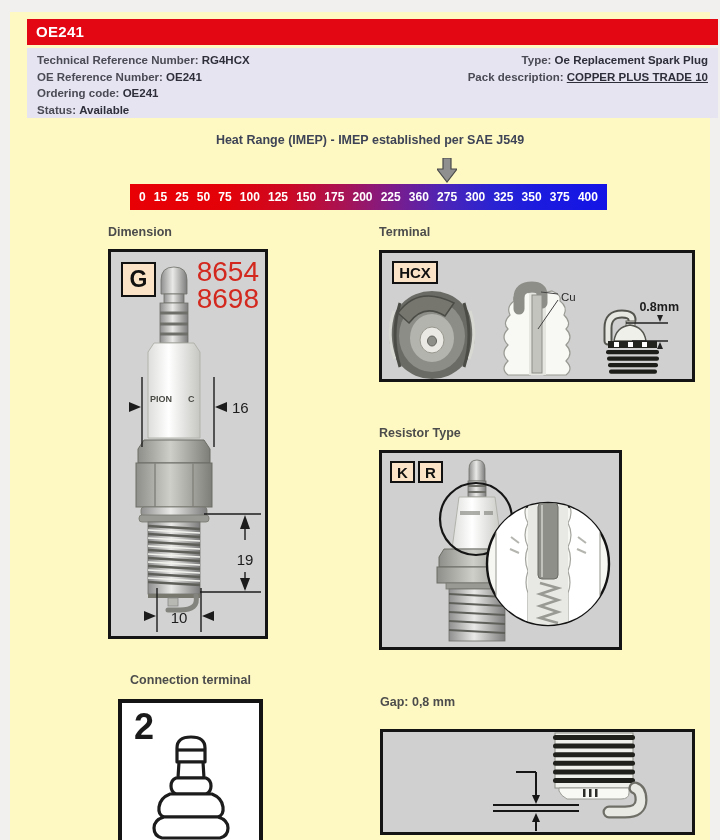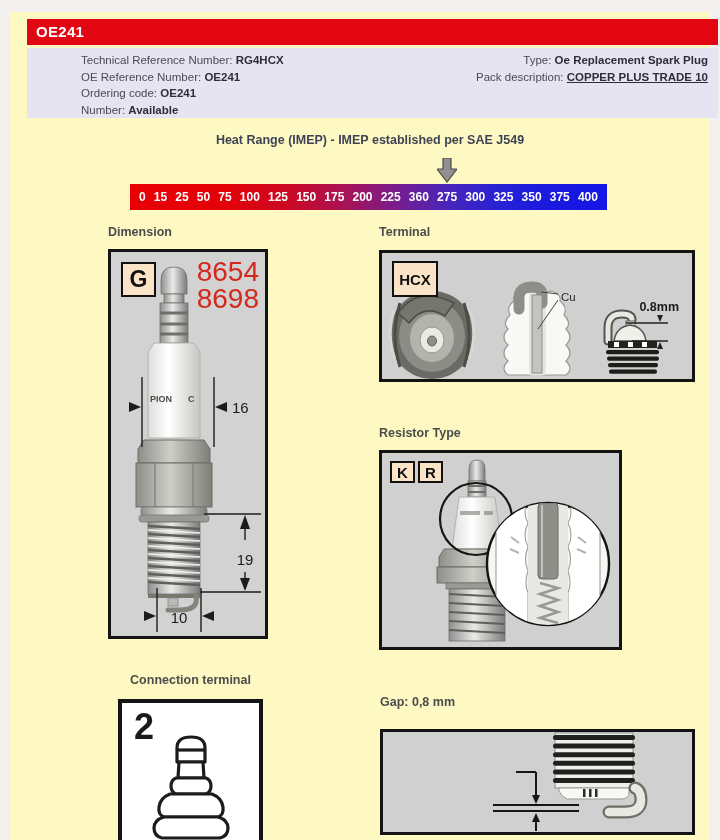--- a/index.html
+++ b/index.html
@@ -16,21 +16,21 @@
     position:absolute;left:17px;top:7px;width:691px;height:26px;
     background:#e30613;color:#ffffff;font-size:15px;font-weight:bold;
     line-height:26px;padding-left:9px;box-sizing:border-box;letter-spacing:.3px;
   }
   .info-panel{
     position:absolute;left:17px;top:36px;width:691px;height:70px;
     background:#e5e4f0;font-size:11.5px;color:#4a4a55;box-sizing:border-box;
   }
   .info-left{position:absolute;left:10px;top:4px;line-height:16.5px;}
   .info-right{position:absolute;right:10px;top:4px;line-height:16.5px;text-align:right;}
-  .info-row .lbl{font-weight:normal;margin-left:44px;}
+  .info-row .lbl{font-weight:bold;}
   .info-row .val{font-weight:bold;color:#2e2e3a;}
   .info-row .val.link{text-decoration:underline;}
 
   
   .heat-title{
     position:absolute;left:0;top:121px;width:720px;text-align:center;
     font-size:12.5px;font-weight:600;color:#3e4456;
   }
   .heat-pointer{position:absolute;left:427px;top:146px;width:20px;height:25px;}
   .heat-bar{
@@ -57,21 +57,21 @@
   .box-connection{left:108px;top:687px;width:145px;height:145px;background:#ffffff;border-width:4px;}
   .box-gap{left:370px;top:717px;width:315px;height:106px;background:#d0d0d0;}
   .gbox svg{position:absolute;left:0;top:0;width:100%;height:100%;}
 
   .code-chip{
     position:absolute;background:#fbe3c7;border:2.5px solid #111;
     display:flex;align-items:center;justify-content:center;
     font-weight:bold;color:#111;box-sizing:border-box;
   }
   .chip-g{left:10px;top:10px;width:35px;height:35px;font-size:23px;}
-  .chip-hcx{left:10px;top:8px;width:46px;height:36px;font-size:15px;border-width:2px;}
+  .chip-hcx{left:10px;top:8px;width:46px;height:23px;font-size:15px;border-width:2px;}
   .chip-k{left:8px;top:8px;width:25px;height:22px;font-size:15px;border-width:2px;}
   .chip-r{left:36px;top:8px;width:25px;height:22px;font-size:15px;border-width:2px;}
 
   .part-numbers{
     position:absolute;right:6px;top:6px;text-align:left;
     color:#d3281e;font-size:28px;font-weight:normal;line-height:27px;
   }
 </style>
 </head>
 <body>
@@ -90,21 +90,21 @@
       </div>
       <div class="info-row">
         <span class="lbl">OE Reference Number:</span>
         <span class="val">OE241</span>
       </div>
       <div class="info-row">
         <span class="lbl">Ordering code:</span>
         <span class="val">OE241</span>
       </div>
       <div class="info-row">
-        <span class="lbl">Number:</span>
+        <span class="lbl">Status:</span>
         <span class="val">Available</span>
       </div>
     </div>
     <div class="info-right">
       <div class="info-row">
         <span class="lbl">Type:</span>
         <span class="val">Oe Replacement Spark Plug</span>
       </div>
       <div class="info-row">
         <span class="lbl">Pack description:</span>

